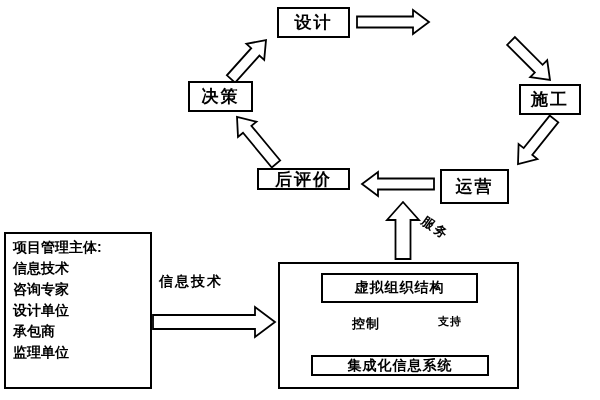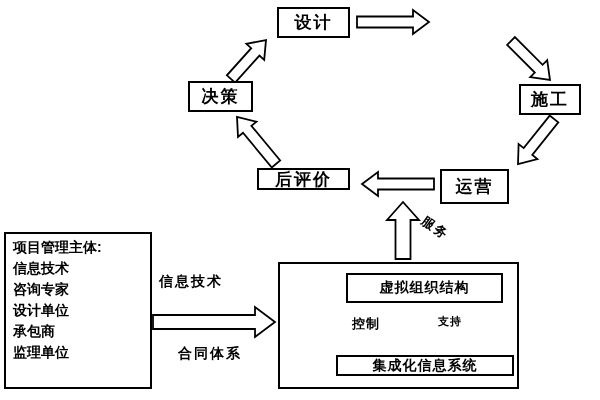--- a/index.html
+++ b/index.html
@@ -56,21 +56,20 @@
     box-sizing:border-box;
   }
   .inner{
     position:absolute;
     border:2px solid var(--border);
     background:var(--bg);
     display:flex;align-items:center;justify-content:center;
     font-weight:bold;font-size:14px;
     letter-spacing:1px;
     box-sizing:border-box;
-    margin-left:25px;
   }
   .flabel{
     position:absolute;
     font-weight:bold;font-size:14px;
     letter-spacing:2px;
     white-space:nowrap;
   }
 </style>
 </head>
 <body>
@@ -104,18 +103,17 @@
     <div class="line">承包商</div>
     <div class="line">监理单位</div>
   </div>
 
   <div class="sysbox">
     <div class="inner" style="left:41px;top:9px;width:157px;height:30px">虚拟组织结构</div>
     <div class="inner" style="left:31px;top:91px;width:178px;height:21px">集成化信息系统</div>
   </div>
 
   <div class="flabel" style="left:159px;top:273px">信息技术</div>
-  <div class="flabel" style="left:178px;top:345px">合同体系</div>
   <div class="flabel" style="left:428px;top:212px;transform:rotate(35deg);transform-origin:left top;font-size:13px">服务</div>
   <div class="flabel" style="left:352px;top:315px;font-size:13px;letter-spacing:1px">控制</div>
   <div class="flabel" style="left:438px;top:314px;font-size:11px;letter-spacing:1px">支持</div>
 
 </div>
 
 </body></html>

